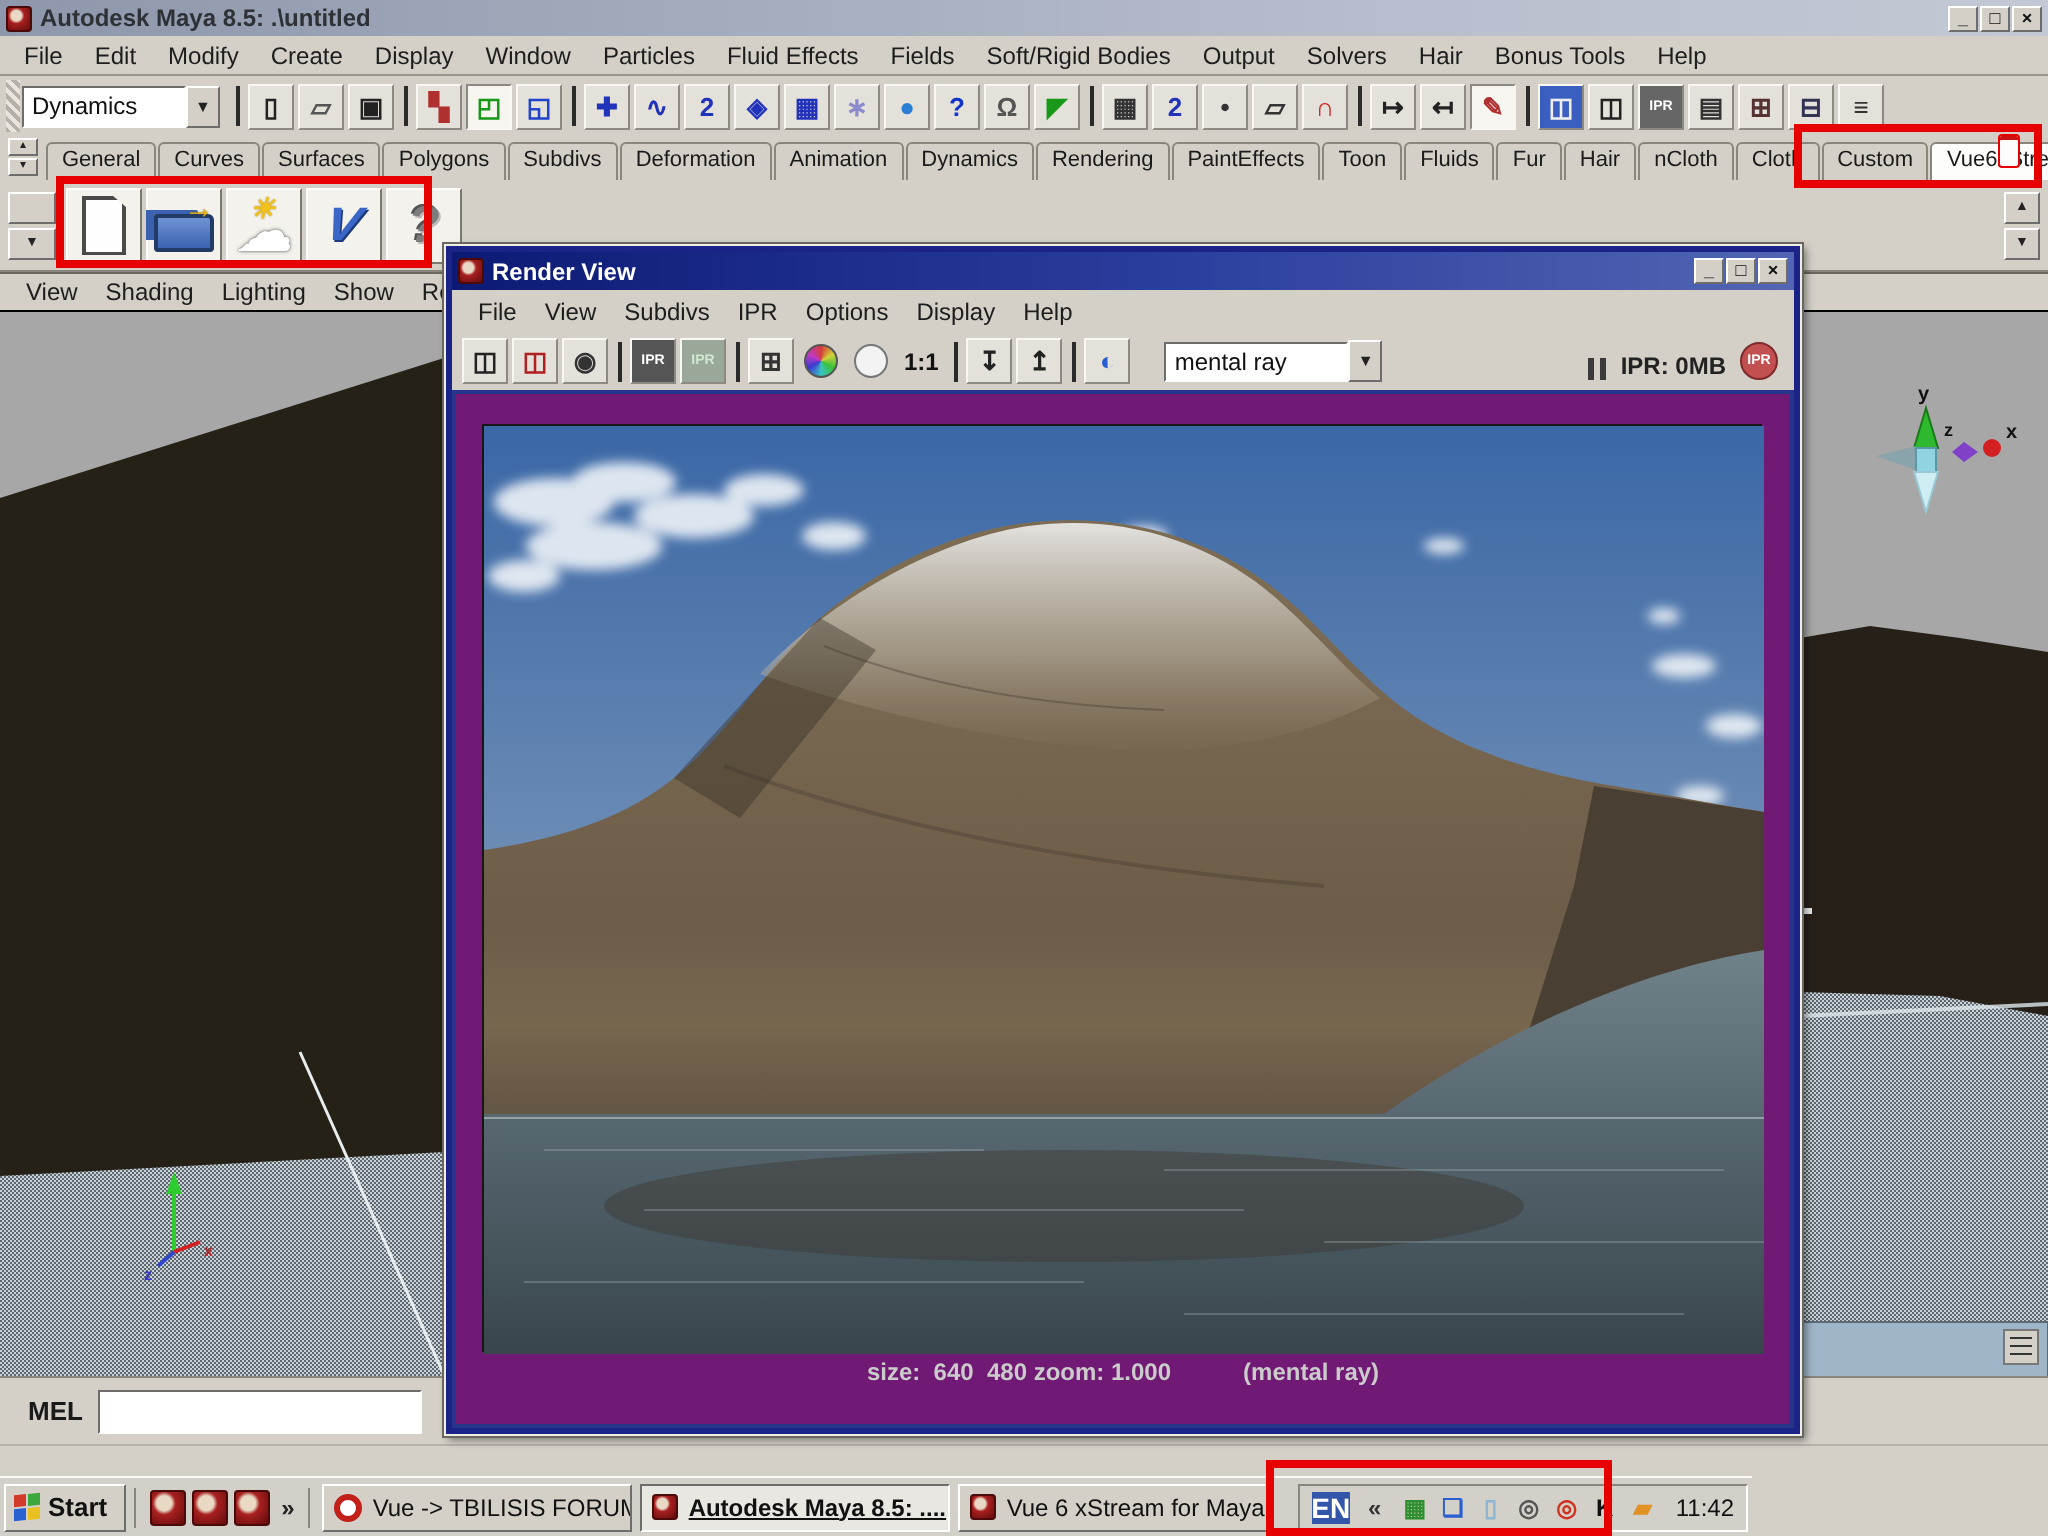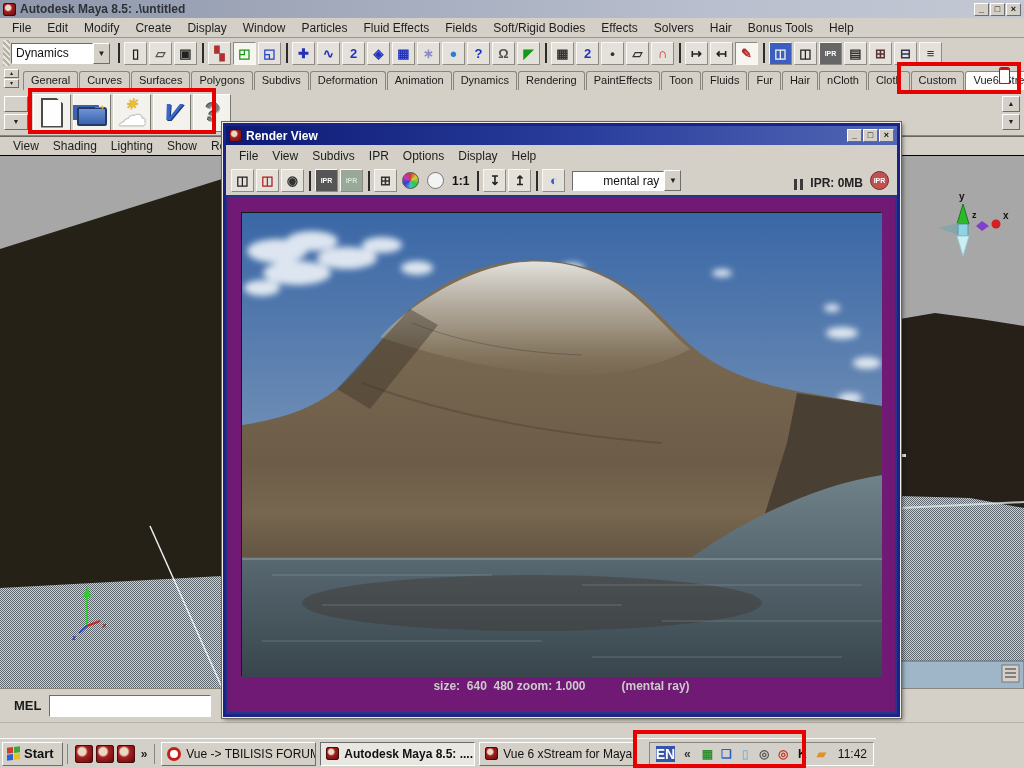--- a/index.html
+++ b/index.html
@@ -106,21 +106,21 @@
   .flag { width:13px; height:13px; display:grid; grid-template:1fr 1fr / 1fr 1fr; gap:1px; transform:skewY(-6deg); }
   .flag i:nth-child(1){background:#d23a2a;} .flag i:nth-child(2){background:#3aa83a;}
   .flag i:nth-child(3){background:#2a62d2;} .flag i:nth-child(4){background:#e8c020;}
   .tbsep { width:5px; height:22px; margin:0 2px;
     background:linear-gradient(#8a867e,#8a867e) center/1px 20px no-repeat; }
   .qlrow { display:flex; align-items:center; gap:3px; padding:0 3px; }
   .qlrow .maya-ic { width:18px; height:18px; }
   .overflow { font-size:12px; font-weight:bold; color:#222; padding:0 3px; }
   .taskbtn { height:24px; width:155px; margin:0 2px; display:flex; align-items:center; gap:5px;
     padding:0 5px; font-size:12px; color:#111; white-space:nowrap; overflow:hidden; }
-  .taskbtn[data-active="true"] { background:#e9e7e1; border-color:#6d6d6d #ffffff #ffffff #6d6d6d; font-weight:bold; }
+  .taskbtn[data-active="true"] { background:#e9e7e1; border-color:#6d6d6d #ffffff #ffffff #6d6d6d; font-weight:bold;text-decoration:underline; }
   .opera-ic { width:14px; height:14px; border-radius:50%; border:3px solid #c22018; flex:0 0 auto; background:#fff; }
   #tray { margin-left:auto; display:flex; align-items:center; gap:5px; height:24px;
     padding:0 6px; border:1px solid; border-color:#8a867e #fff #fff #8a867e; }
   .lang { width:19px; height:16px; background:#3355aa; color:#fff; font-size:14px; font-weight:bold;
     display:flex; align-items:center; justify-content:center; }
   .trayic { width:15px; height:15px; display:flex; align-items:center; justify-content:center;
     font-size:12px; font-weight:bold; }
   #clock { font-size:12px; color:#111; padding-left:4px; }
   
   #rv { position:absolute; left:222px; top:122px; width:679px; height:596px; z-index:50;
@@ -130,21 +130,21 @@
   #rvtitle { position:absolute; left:3px; right:3px; top:3px; height:19px;
     background:linear-gradient(90deg,#0c1a74,#2b3f9e 55%,#5266b4);
     display:flex; align-items:center; gap:4px; padding:0 3px;
     color:#fff; font-weight:bold; font-size:12px; }
   #rvtitle .spacer { flex:1; }
   #rvmenu { position:absolute; left:3px; right:3px; top:22px; height:21px;
     display:flex; align-items:center; padding-left:6px; font-size:12px; color:#1d1d1d; background:#d4d0c8; }
   #rvmenu .mitem { padding:0 7px; }
   #rvtools { position:absolute; left:3px; right:3px; top:43px; height:29px;
     display:flex; align-items:center; padding-left:4px; background:#d4d0c8; }
-  #rvtools .dropdown { margin-left:6px;text-align:right; }
+  #rvtools .dropdown { margin-left:16px; }
   #rvtools .ddtext { width:92px; height:20px; }
   #rvright { margin-left:auto; display:flex; align-items:flex-end; gap:7px; padding-right:8px; }
   .pausebars { display:flex; gap:3px; }
   .pausebars i { width:3px; height:11px; background:#3a3a3a; }
   #iprmem { font-size:12px; font-weight:bold; color:#222; }
   #iprbadge { width:19px; height:19px; border-radius:50%; background:#c25050; border:1px solid #7c2a2a;
     color:#fff; font-size:7px; font-weight:bold; display:flex; align-items:center; justify-content:center; }
   #rvcontent { position:absolute; left:3px; right:3px; top:72px; bottom:3px;
     background:#701a75; border:2px solid #27348c; }
   #rvimage { position:absolute; left:13px; top:15px; width:640px; height:464px;
@@ -183,21 +183,21 @@
 <span class="mitem">File</span>
     <span class="mitem">Edit</span>
     <span class="mitem">Modify</span>
     <span class="mitem">Create</span>
     <span class="mitem">Display</span>
     <span class="mitem">Window</span>
     <span class="mitem">Particles</span>
     <span class="mitem">Fluid Effects</span>
     <span class="mitem">Fields</span>
     <span class="mitem">Soft/Rigid Bodies</span>
-    <span class="mitem">Effects</span>
+    <span class="mitem">Output</span>
     <span class="mitem">Solvers</span>
     <span class="mitem">Hair</span>
     <span class="mitem">Bonus Tools</span>
     <span class="mitem">Help</span>
   </div>
 
 <div id="statusline">
   <span class="handle"></span>
   <span class="dropdown">
     <span class="ddtext">Dynamics</span>

